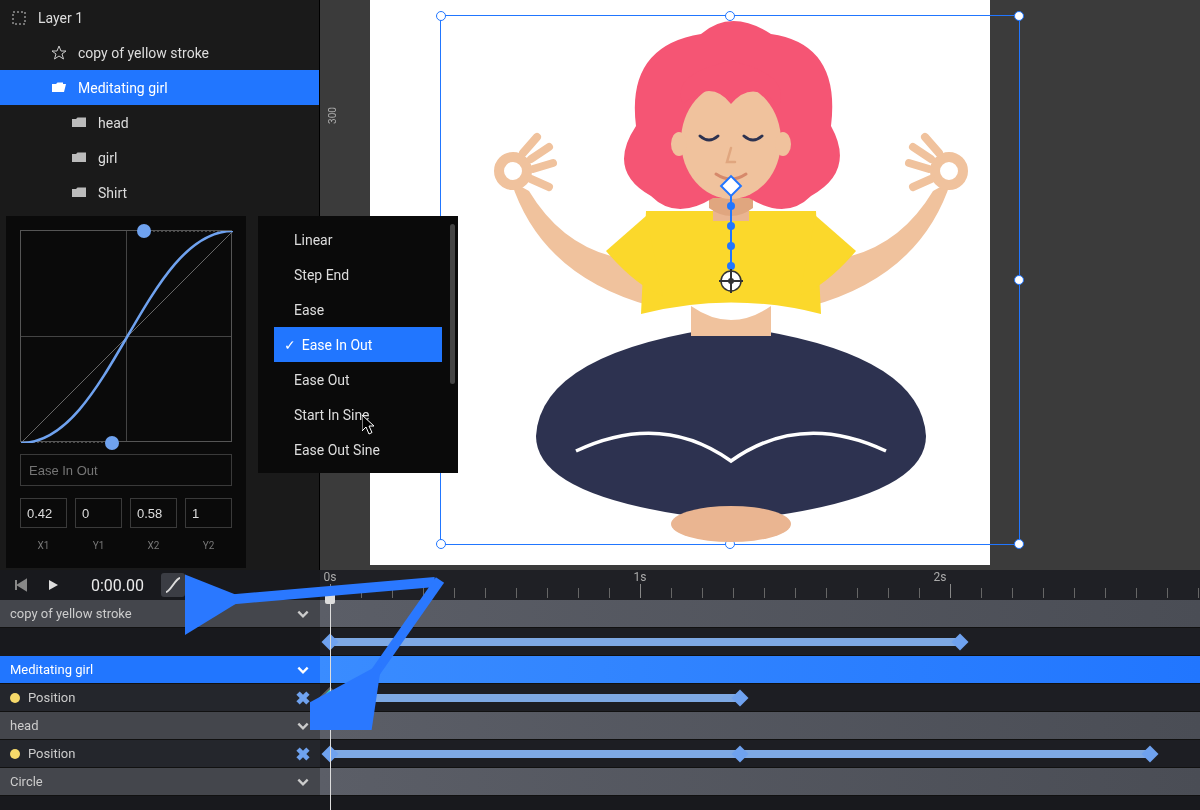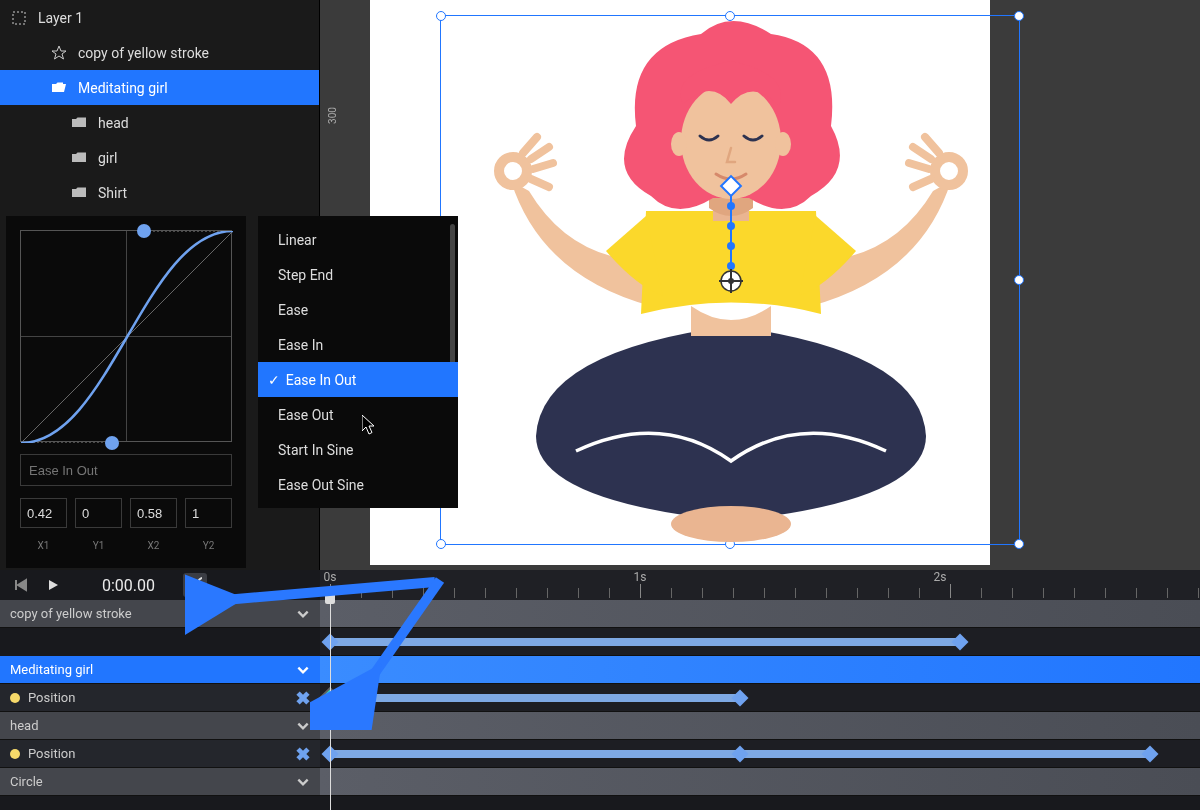--- a/index.html
+++ b/index.html
@@ -35,32 +35,32 @@
   .curve-svg { position: absolute; inset: 0; }
   .curve-handle { position: absolute; width: 14px; height: 14px; background: #6fa2ef; border-radius: 50%; }
   .curve-h1 { left: 84px; top: 205px; } .curve-h2 { left: 116px; top: -7px; }
   .easing-name-input { width: 212px; height: 32px; background: #0a0a0a; border: 1px solid #3a3a3a; color: #777; padding: 0 8px; font-size: 13px; margin-bottom: 12px; }
   .bezier-row { display: flex; gap: 8px; }
   .bezier-cell { flex: 1; text-align: center; }
   .bezier-input { width: 100%; height: 30px; background: #0a0a0a; border: 1px solid #3a3a3a; color: #ddd; text-align: left; padding: 0 6px; font-size: 13px; }
   .bezier-label { font-size: 10px; color: #777; margin-top: 12px; }
 
   
-  .easing-menu { position: absolute; left: 258px; top: 216px; width: 200px; background: #0a0a0a; z-index: 11; padding: 6px 0; }
+  .easing-menu { position: absolute; left: 258px; top: 216px; width: 200px; background: #0a0a0a; z-index: 11; padding: 6px 16px; }
   .easing-item { height: 35px; display: flex; align-items: center; padding-left: 20px; color: #ddd; font-size: 14px; cursor: pointer; position: relative; }
   .easing-item.selected { background: #2176ff; color: #fff; padding-left: 10px; }
   .easing-item .check { margin-right: 6px; }
   .easing-scrollbar { position: absolute; right: 3px; top: 8px; width: 5px; height: 160px; background: #444; border-radius: 3px; }
   .cursor-arrow { position: absolute; left: 362px; top: 415px; z-index: 20; }
 
   
   .timeline-area { position: absolute; left: 0; top: 570px; right: 0; bottom: 0; background: #18191d; }
   .timeline-toolbar { height: 30px; display: flex; align-items: center; padding: 0 10px; background: #18191d; position: relative; }
   .tl-btn { width: 22px; height: 22px; display: inline-flex; align-items: center; justify-content: center; margin-right: 10px; color: #888; cursor: pointer; }
-  .tl-time { color: #eaeaea; font-size: 16px; margin: 0 28px; font-variant-numeric: tabular-nums; }
+  .tl-time { color: #eaeaea; font-size: 16px; margin: 0 17px; font-variant-numeric: tabular-nums; }
   .tl-curve-btn { width: 24px; height: 24px; display: inline-flex; align-items: center; justify-content: center; background: #3b3d44; border-radius: 3px; cursor: pointer; }
 
   .annotation-arrow { position: absolute; z-index: 15; pointer-events: none; }
 
   .time-ruler { position: absolute; left: 320px; top: 0; right: 0; height: 30px; background: #1f2025; }
   .time-tick { position: absolute; top: 18px; width: 1px; height: 10px; background: #666; }
   .time-tick.major { top: 14px; height: 14px; background: #888; }
   .time-label { position: absolute; top: 0; color: #aaa; font-size: 12px; transform: translateX(-50%); }
 
   .timeline-tracks { position: absolute; top: 30px; left: 0; right: 0; bottom: 0; }
@@ -243,23 +243,20 @@
 <div class="easing-menu">
   <div class="easing-scrollbar"></div>
   <div class="easing-item">
       <span>Linear</span>
     </div>
   <div class="easing-item">
       <span>Step End</span>
     </div>
   <div class="easing-item">
       <span>Ease</span>
-    </div>
-  <div class="easing-item">
-      <span>Ease In</span>
     </div>
   <div class="easing-item selected">
       <span class="check">✓</span>
       <span>Ease In Out</span>
     </div>
   <div class="easing-item">
       <span>Ease Out</span>
     </div>
   <div class="easing-item">
       <span>Start In Sine</span>

